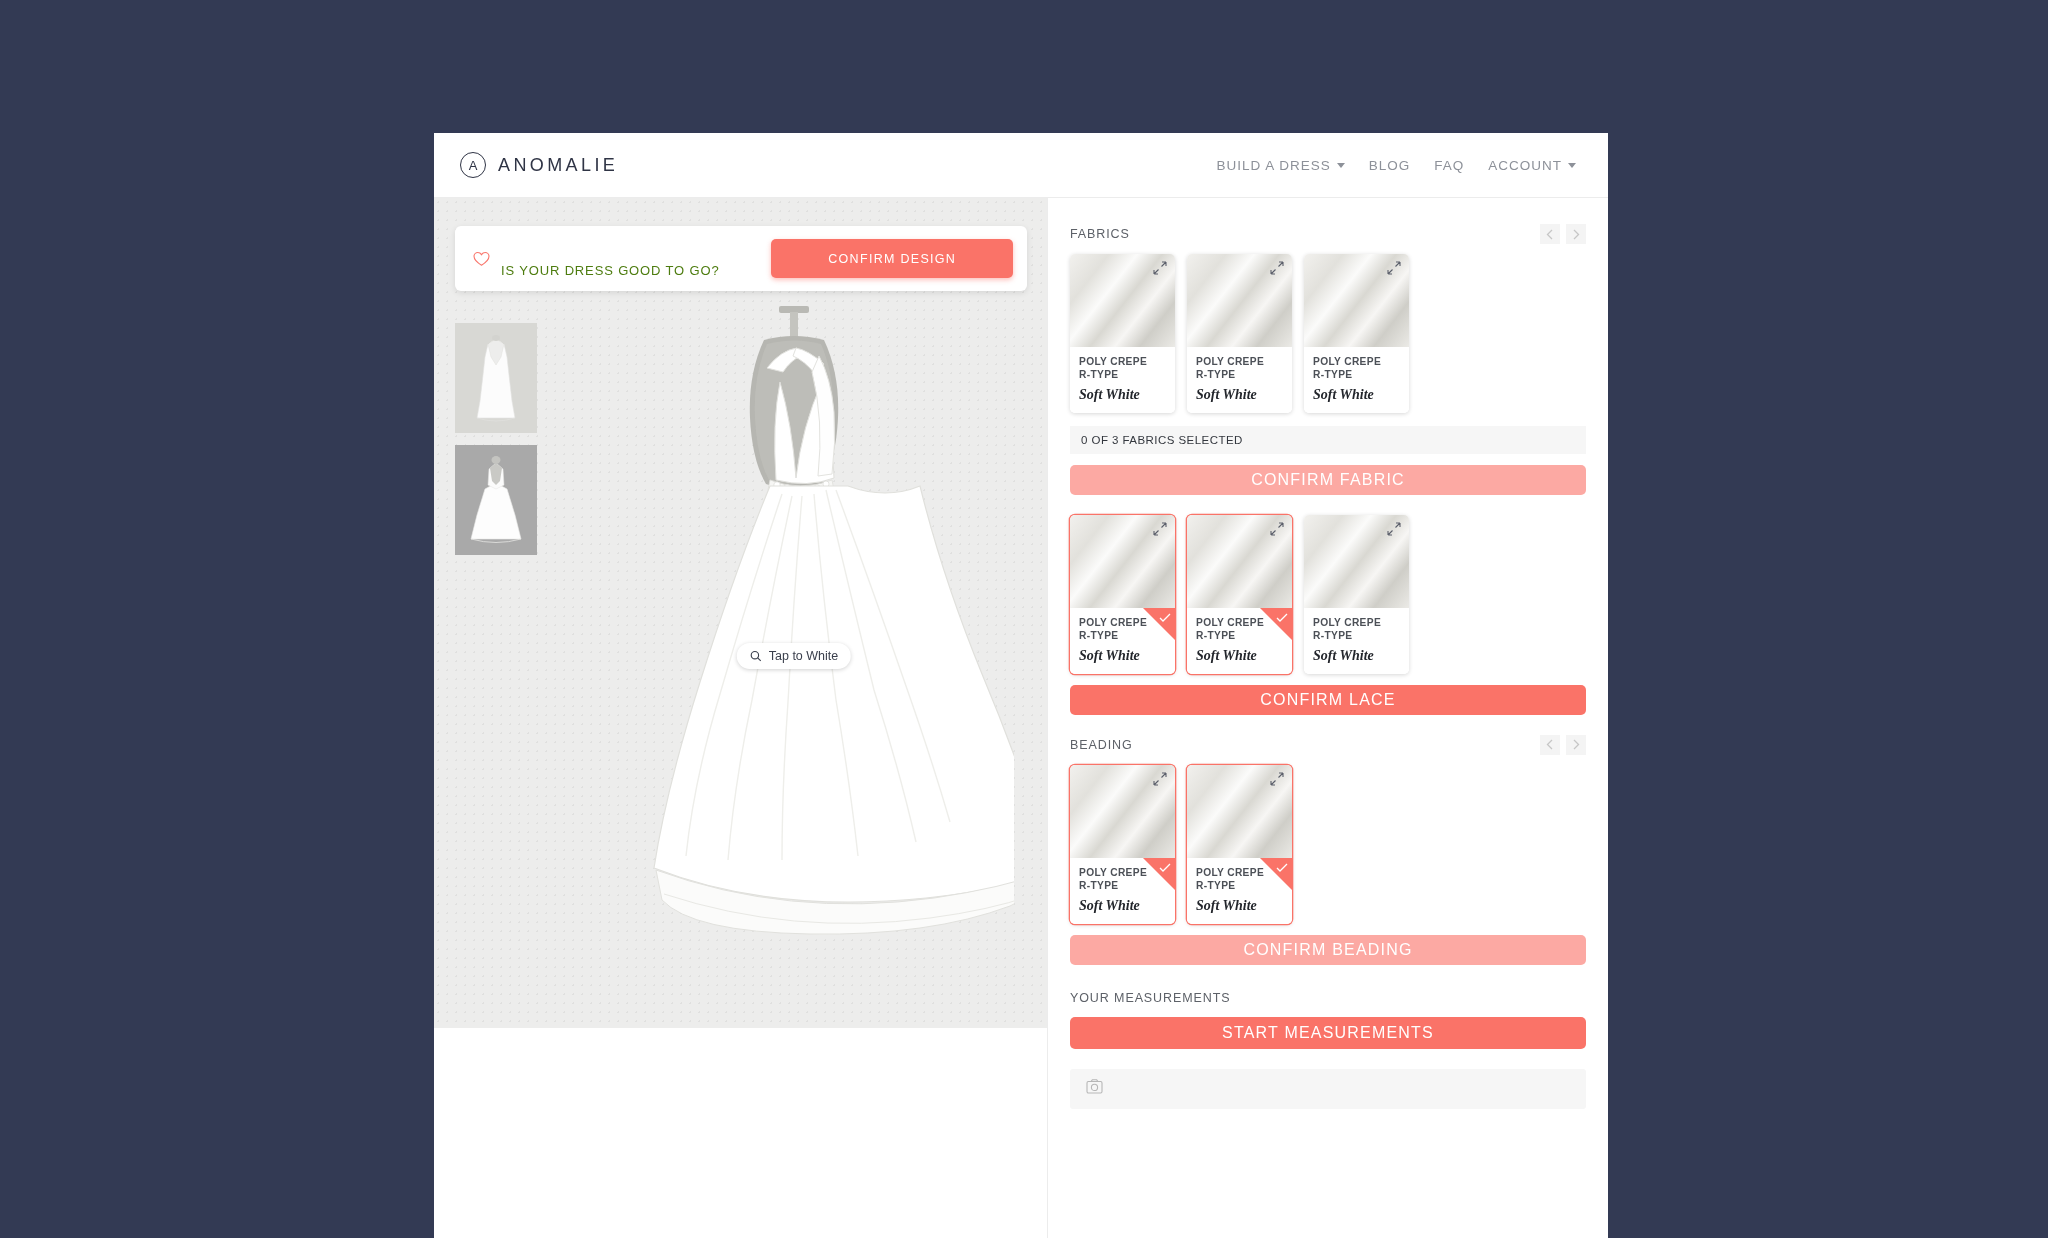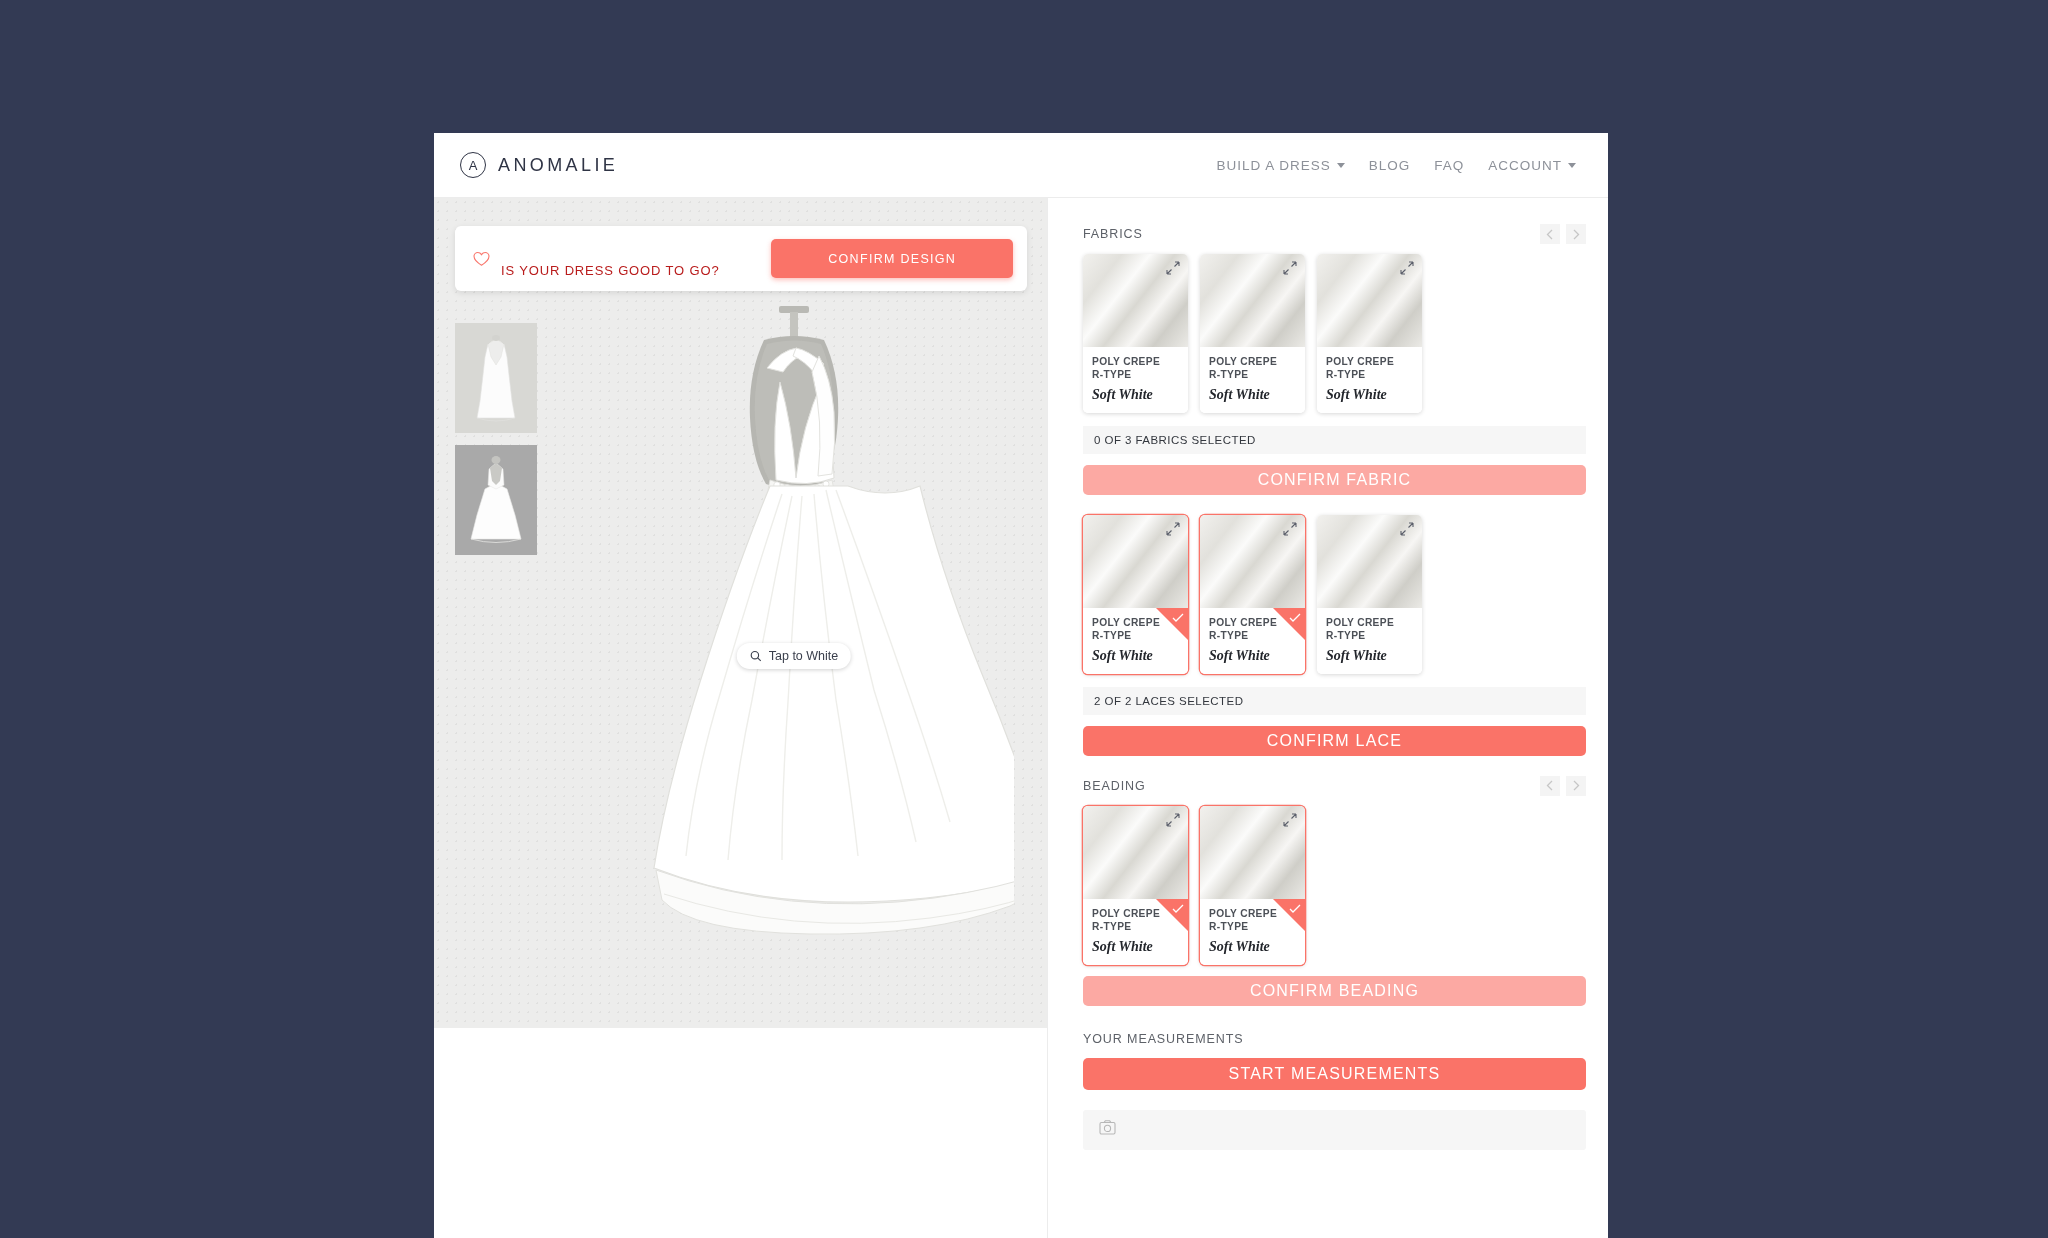--- a/index.html
+++ b/index.html
@@ -80,21 +80,21 @@
     box-shadow: 0 2px 6px rgba(0,0,0,.10);
     display: flex; align-items: center;
     padding: 0 14px 0 18px;
   }
   .confirm-card-left {
     display: flex; align-items: center; gap: 11px;
     flex: 0 0 auto;
   }
   .heart-icon { width: 17px; height: 16px; display: block; }
   .confirm-card-text {
-    font-size: 13px; letter-spacing: .85px; color: #b91c1c;
+    font-size: 13px; letter-spacing: .85px; color: #4d7c0f;
     white-space: nowrap;
     margin-top: 24px;
   }
   .btn-coral {
     background: #fa7368; color: #fff;
     border: none; border-radius: 5px;
     font-size: 12.5px; letter-spacing: 1.3px;
     font-family: inherit; cursor: pointer;
     display: flex; align-items: center; justify-content: center;
   }
@@ -137,21 +137,21 @@
   .magnifier { width: 12px; height: 12px; display: block; }
 
   
   .options-pane {
     width: 561px;
     background: #ffffff;
     border-left: 1px solid #ececec;
     padding: 26px 22px 0 22px;
     overflow: hidden;
   }
-  .section { margin-bottom: 20px; margin-left: 13px; }
+  .section { margin-bottom: 20px; }
   .section-head {
     display: flex; align-items: center; justify-content: space-between;
     margin-bottom: 10px;
   }
   .section-title {
     font-size: 12.5px; letter-spacing: .9px; color: #5d6168;
   }
   .arrows { display: flex; gap: 6px; }
   .arrow-btn {
     width: 20px; height: 20px;
@@ -481,21 +481,20 @@
             </div>
             <div class="swatch-meta">
               <div class="swatch-type">
                 <span>POLY CREPE</span><br>
                 <span>R-TYPE</span>
               </div>
               <div class="swatch-color">Soft White</div>
             </div>
           </div>
         </div>
-        <div class="status-bar">2 OF 2 LACES SELECTED</div>
         <button class="btn-coral confirm-wide">CONFIRM LACE</button>
       </div>
 
       <div class="section">
         <div class="section-head">
           <div class="section-title">BEADING</div>
           <div class="arrows">
             <div class="arrow-btn">
               <svg width="8" height="11" viewBox="0 0 8 11">
                 <polyline points="6,1 1.5,5.5 6,10" fill="none" stroke="#c6c6c6" stroke-width="1.3"></polyline>

